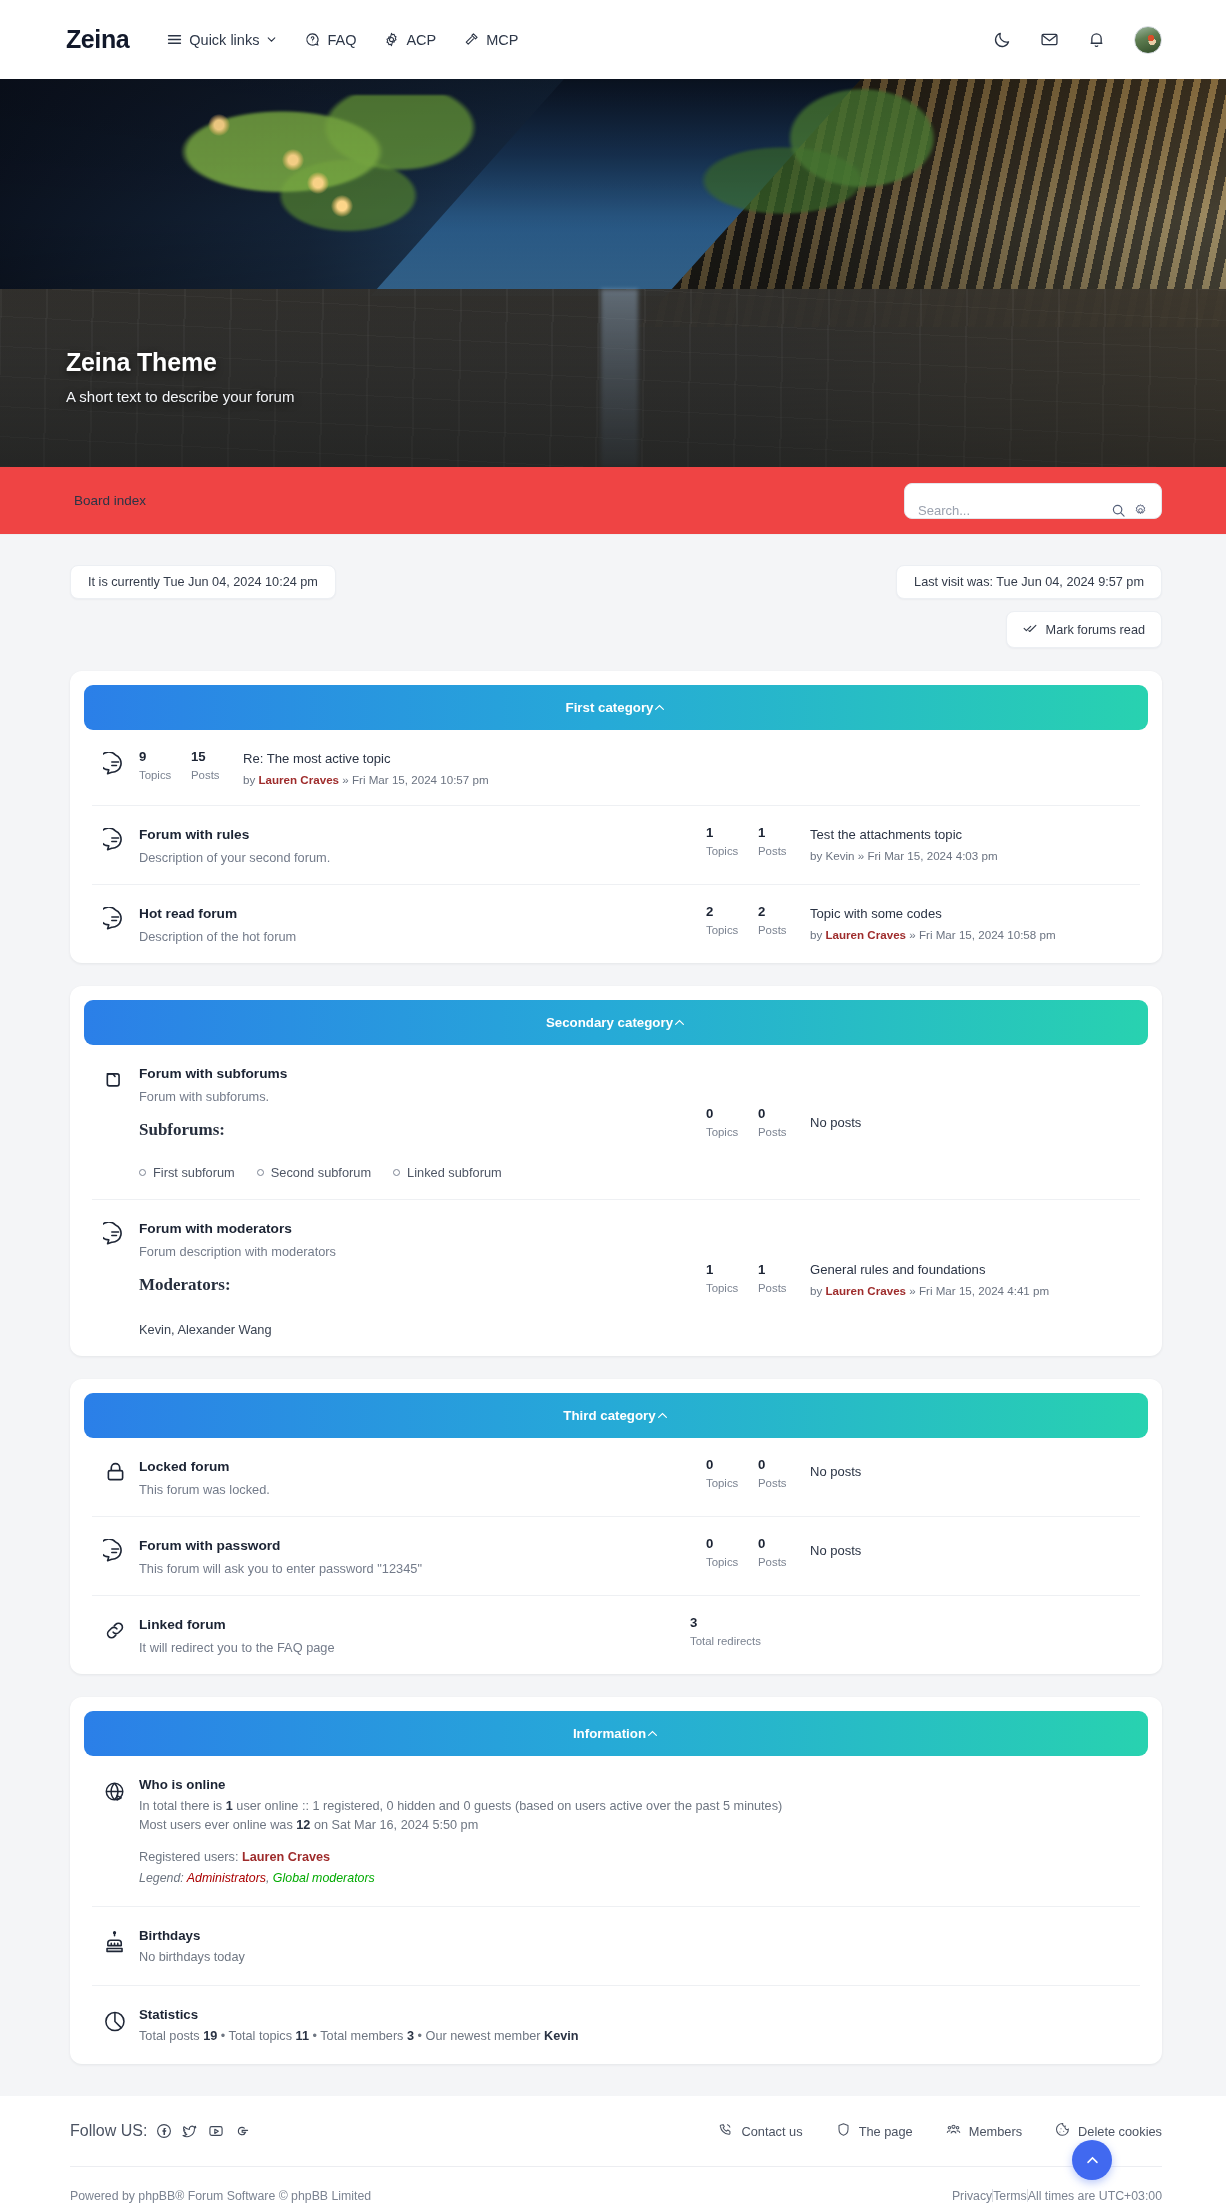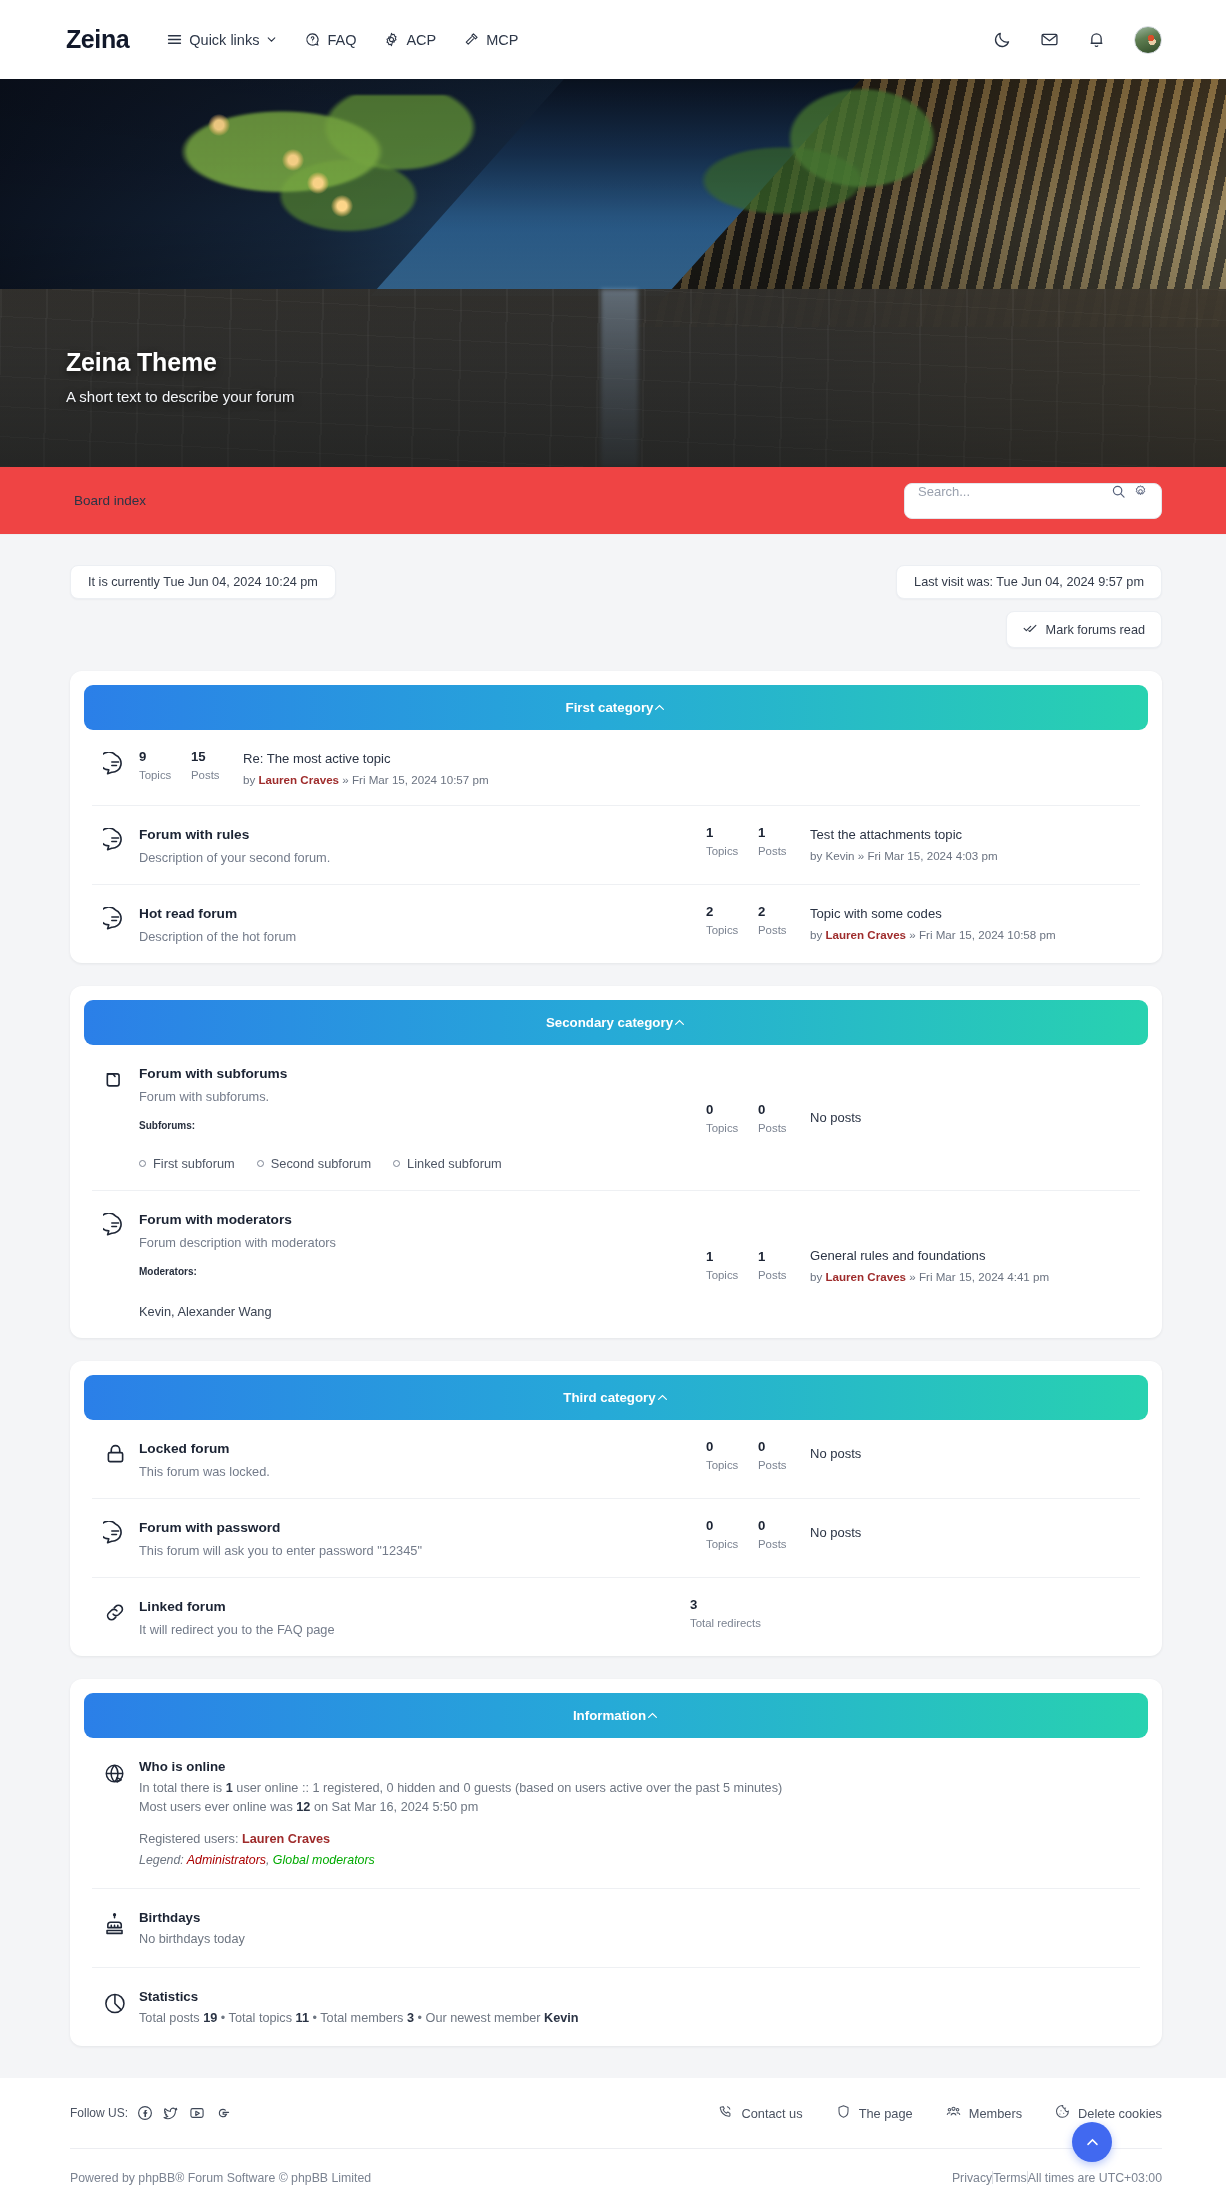--- a/index.html
+++ b/index.html
@@ -113,21 +113,21 @@
     text-shadow: 0 2px 7px rgba(0,0,0,.62); }
 
   
   .crumb-bar {
     background:#ef4444; height:68px; display:flex; align-items:center;
     padding: 0 64px 0 74px; border-bottom:1px solid #edeff2;
   }
   .crumb { font-size:13.5px; color:#2b3445; }
   .search-box {
     margin-left:auto; width:258px; height:36px; border:1px solid #e3e6ec;
-    border-radius:8px; display:flex; align-items:flex-start; padding:0 13px;
+    border-radius:8px; display:flex; align-items:flex-end; padding:0 13px;
     background:#fff;
   }
   .search-box input {
     border:0; outline:0; flex:1; font-size:13px; color:#4a5262;
     font-family:"Liberation Sans", sans-serif; background:transparent;
   }
   .search-box input::placeholder { color:#9aa1ae; }
   .search-box .ic { color:#55607a; display:flex; margin-left:7px; }
 
   
@@ -161,21 +161,21 @@
   .card-head-title { color:#fff; font-size:13.3px; font-weight:bold; }
   .chev { color:#fff; display:flex; }
   .card-body { padding: 0 22px; }
 
   .forum-row { display:flex; align-items:flex-start; padding:19px 0; border-bottom:1px solid #eef0f3; }
   .forum-row:last-child { border-bottom:0; }
   .f-icon { width:47px; flex:0 0 47px; display:flex; justify-content:center; padding-top:3px; color:#1e2636; }
   .f-main { flex:1; min-width:0; padding-right:10px; }
   .f-name { font-size:13.7px; font-weight:bold; color:#1b2333; }
   .f-desc { font-size:12.8px; color:#737b8a; margin-top:7px; }
-  .f-sub-label { font-size:10px; color:#262e3d; font-weight:bold; margin-top:16px; }
+  .f-sub-label { font-size:17px; color:#262e3d; font-weight:bold; margin-top:16px;font-family:Liberation Serif, serif; }
   .f-sub-list { display:flex; gap:22px; margin-top:25px; }
   .f-sub-item { font-size:12.8px; color:#4e5665; display:flex; align-items:center; gap:7px; }
   .f-sub-item::before {
     content:""; width:5px; height:5px; border-radius:50%;
     border:1px solid #7d8594; display:inline-block;
   }
   .f-mods { font-size:12.8px; color:#3a4352; margin-top:27px; }
   .f-stat { width:52px; flex:0 0 52px; text-align:left; }
   .f-stat-num { font-size:13.2px; font-weight:bold; color:#1b2333; }
   .f-stat-lbl { font-size:11.4px; color:#7b8391; margin-top:5px; }
@@ -195,21 +195,21 @@
   .info-line b { color:#2a3344; }
   .info-reg { font-size:12.7px; color:#6e7682; margin-top:18px; }
   .info-reg .uname { color:#9e2b2b; font-weight:bold; }
   .legend { font-size:12.4px; font-style:italic; color:#6e7682; margin-top:7px; }
   .legend .adm { color:#aa0000; }
   .legend .gmod { color:#00aa00; }
 
   
   .footer { background:#fff; margin-top:32px; padding: 26px 64px 0 70px; }
   .footer-top { display:flex; align-items:center; padding-bottom:26px; }
-  .follow { display:flex; align-items:center; gap:8px; font-size:12px; color:#4b5362; }
+  .follow { display:flex; align-items:center; gap:8px; font-size:16px; color:#4b5362; }
   .soc { width:18px; height:18px; display:flex; align-items:center; justify-content:center; color:#3e4757; }
   .footer-links { margin-left:auto; display:flex; align-items:center; gap:33px; }
   .flink { display:flex; align-items:center; gap:8px; font-size:12.8px; color:#4b5362; }
   .footer-bar {
     border-top:1px solid #ecedf1; display:flex; align-items:center;
     height:58px; font-size:12.3px; color:#7b8391;
   }
   .footer-bar-right { margin-left:auto; display:flex; align-items:center; gap:0; }
   .vsep { width:1px; height:13px; background:#d9dce2; }
   .totop {

